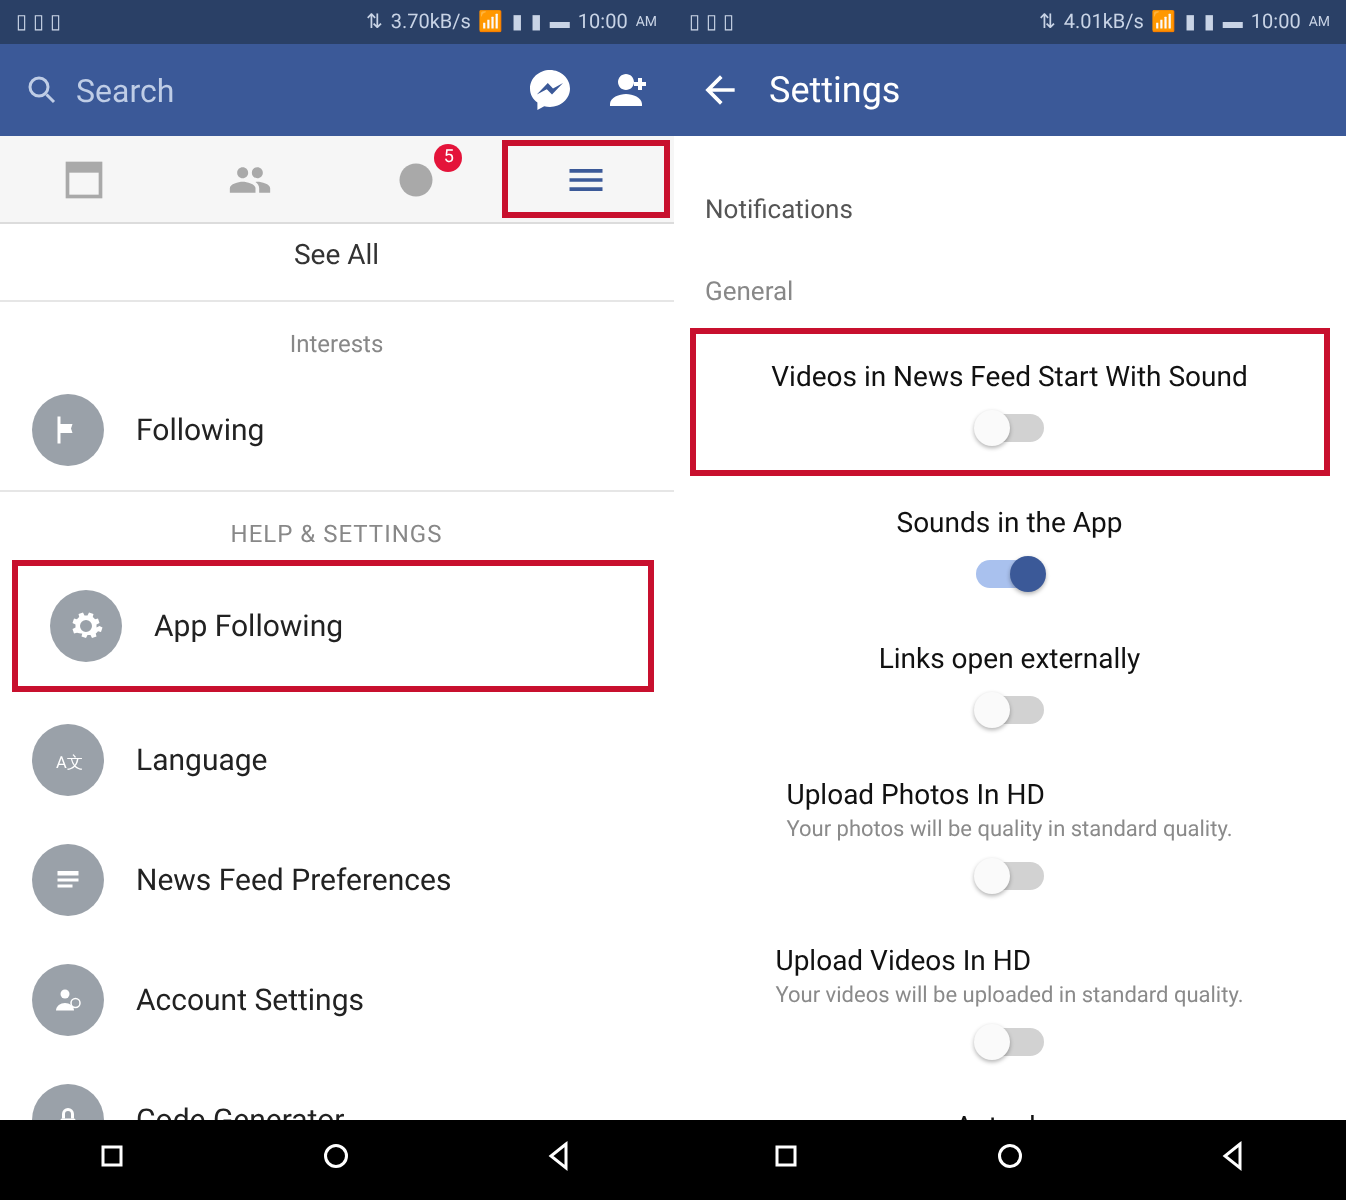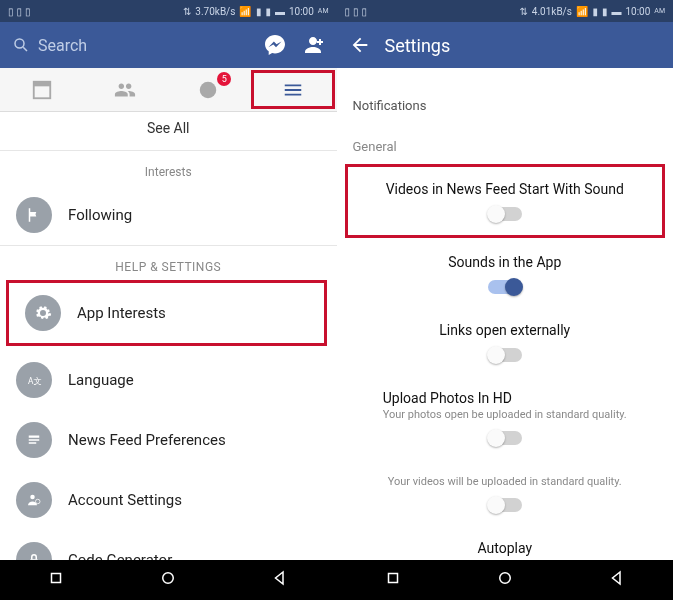--- a/index.html
+++ b/index.html
@@ -116,21 +116,21 @@
     </div>
     <div class="sep"></div>
     <div class="section" style="letter-spacing:0.5px">HELP &amp; SETTINGS</div>
     <div style="padding:0 10px 0 6px;">
       <div class="row highlight" style="margin:0 0 4px 0;">
         <div class="circ">
               <svg viewBox="0 0 24 24">
                 <path d="M12 8a4 4 0 100 8 4 4 0 000-8zm9 4l2 1-1 3-2-.5a8 8 0 01-1.5 1.5l.5 2-3 1-1-2h-2l-1 2-3-1 .5-2A8 8 0 016 16.5L4 17l-1-3 2-1v-2l-2-1 1-3 2 .5A8 8 0 017.5 6L7 4l3-1 1 2h2l1-2 3 1-.5 2A8 8 0 0118 7.5l2-.5 1 3-2 1v2z"></path>
               </svg>
             </div>
-        <span class="label">App Interests</span>
+        <span class="label">App Following</span>
       </div>
     </div>
     <div class="row">
       <div class="circ">
             <svg viewBox="0 0 24 24">
               <text x="4" y="17" font-size="11" fill="#fff">A文</text>
             </svg>
           </div>
       <span class="label">Language</span>
     </div>
@@ -207,26 +207,27 @@
     </div>
     <div class="srow">
       <div class="txt">
             <div class="t1">Links open externally</div>
           </div>
       <div class="toggle"></div>
     </div>
     <div class="srow">
       <div class="txt">
         <div class="t1">Upload Photos In HD</div>
-        <div class="t2">Your photos open be uploaded in standard quality.</div>
+        <div class="t2">Your photos will be quality in standard quality.</div>
       </div>
       <div class="toggle"></div>
     </div>
     <div class="srow">
       <div class="txt">
+        <div class="t1">Upload Videos In HD</div>
         <div class="t2">Your videos will be uploaded in standard quality.</div>
       </div>
       <div class="toggle"></div>
     </div>
     <div class="srow" style="padding-bottom:0">
       <div class="txt">
             <div class="t1">Autoplay</div>
           </div>
     </div>
   </div>

